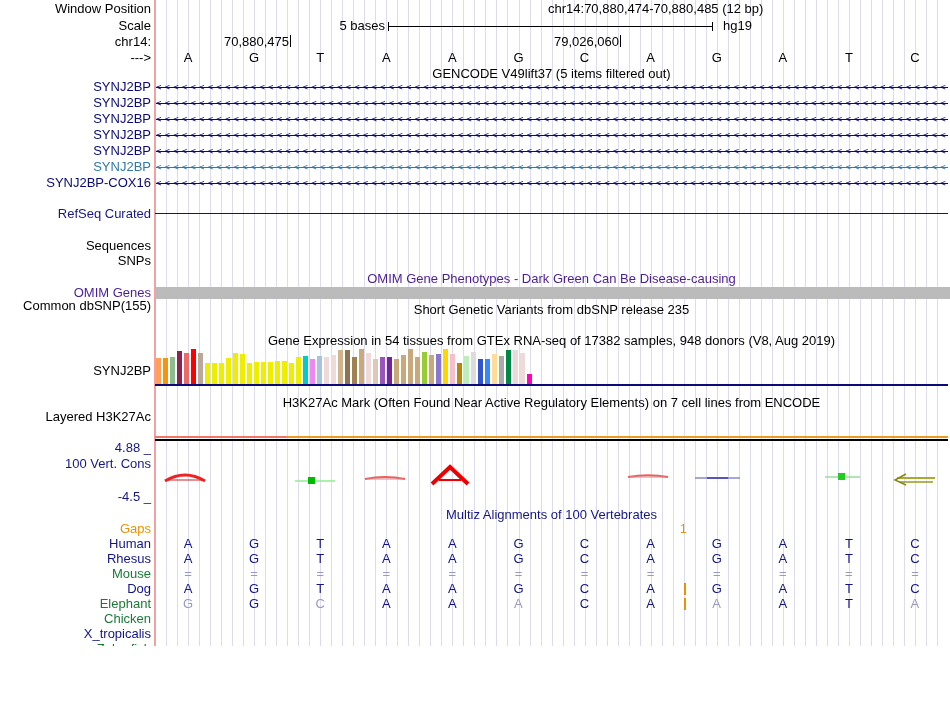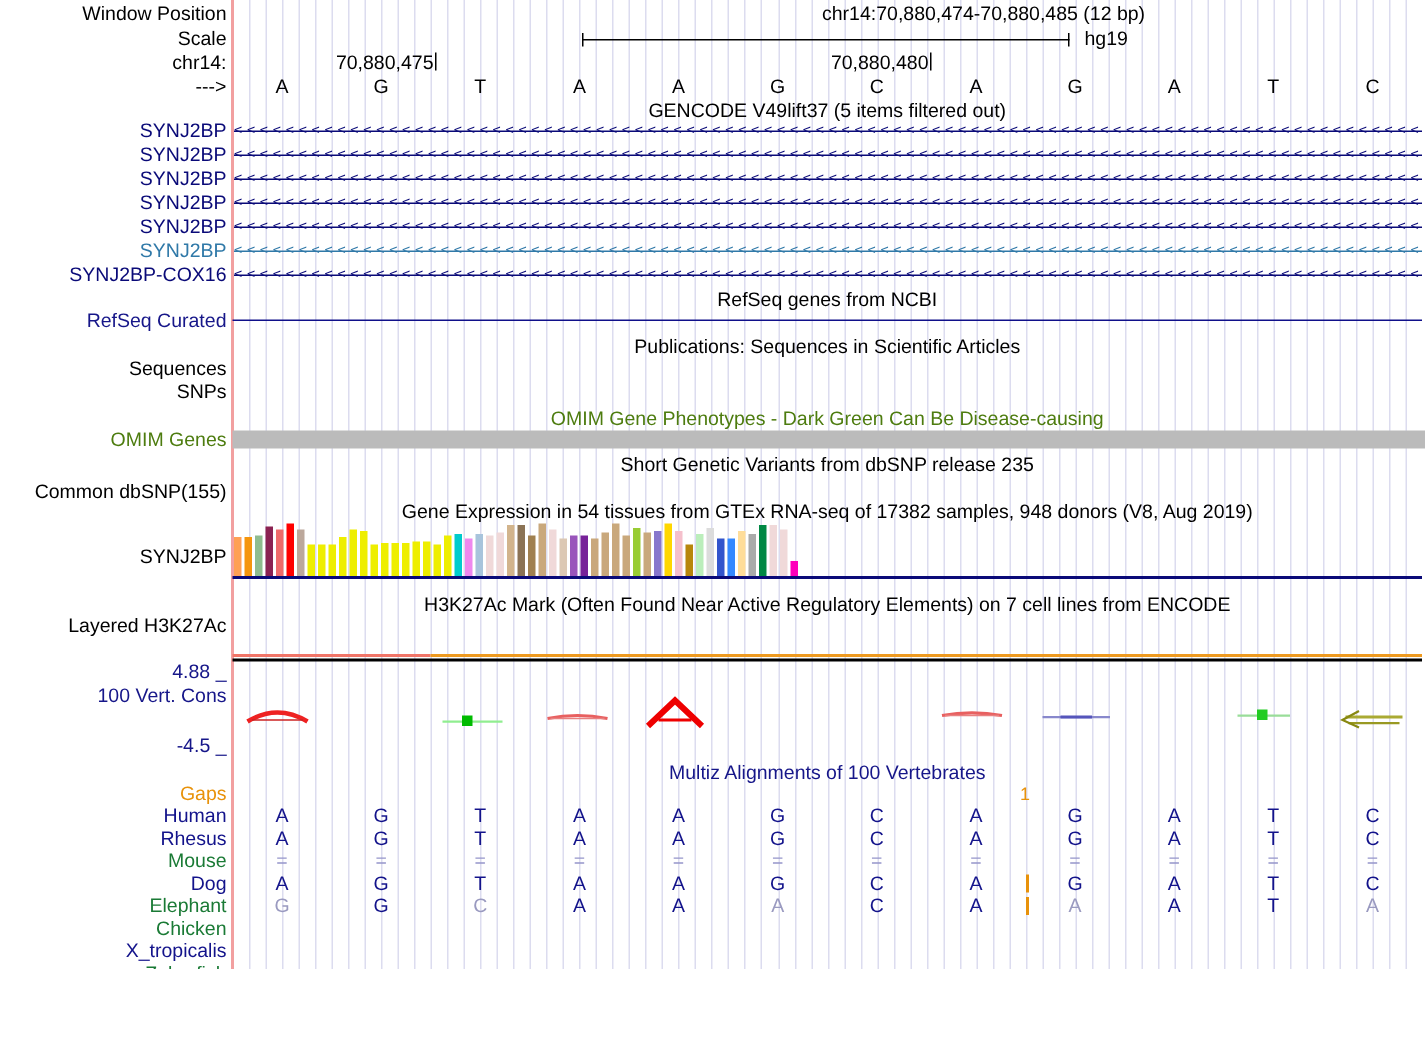--- a/index.html
+++ b/index.html
@@ -2,21 +2,21 @@
 <html><head>
 <meta charset="utf-8">
 <style>
   html,body{margin:0;padding:0;background:#fff;}
   body{width:950px;height:702px;overflow:hidden;font-family:"Liberation Sans",sans-serif;}
   #screen{position:relative;width:950px;height:646px;background:#fff;overflow:hidden;}
   .glabel{position:absolute;left:0;width:151px;text-align:right;font-size:13px;line-height:14px;color:#000;white-space:nowrap;}
   .ttitle{position:absolute;left:155px;width:793px;text-align:center;font-size:13px;line-height:14px;color:#000;white-space:nowrap;}
   .abs{position:absolute;}
   .blue{color:#161689;}
-  .green{color:#4d7c0f;}
+  .green{color:#4c1d95;}
   .orange{color:#E8920A;}
   .gridline{position:absolute;top:0;height:702px;width:1px;background:#DCDCEF;}
   .pinkborder{position:absolute;left:154px;top:0;width:2px;height:702px;background:#F2A0A0;}
   .base{position:absolute;width:18px;text-align:center;font-size:13px;line-height:14px;color:#000;}
   .generow{position:absolute;left:156px;width:792px;height:11px;overflow:hidden;}
   .geneline{position:absolute;left:0;top:5px;width:100%;height:1px;}
   .genearrows{position:absolute;left:0;top:0;width:100%;height:11px;font-family:"DejaVu Sans Mono",monospace;font-size:9px;line-height:11px;letter-spacing:3.2px;overflow:hidden;white-space:nowrap;}
   .hline{position:absolute;}
   .tick{position:absolute;width:1px;background:#000;}
   .coordtext{position:absolute;text-align:right;font-size:13px;line-height:14px;color:#000;white-space:nowrap;}
@@ -99,49 +99,48 @@
     <div class="gridline" style="left: 188px;"></div>
     <div class="gridline" style="left: 177px;"></div>
     <div class="gridline" style="left: 166px;"></div>
 
   <div class="pinkborder"></div>
 
   <div class="glabel" style="top:2px">Window Position</div>
   <div class="abs" style="left:548px;top:2px;font-size:13px;line-height:14px">chr14:70,880,474-70,880,485 (12 bp)</div>
 
   <div class="glabel" style="top:19px">Scale</div>
+  <div class="coordtext" style="left:155px;top:19px;width:230px">5 bases</div>
   <div class="hline" style="left:388px;top:26px;width:325px;height:1px;background:#000"></div>
   <div class="tick" style="left:388px;top:22px;height:9px"></div>
   <div class="tick" style="left:712px;top:22px;height:9px"></div>
   <div class="abs" style="left:723px;top:19px;font-size:13px;line-height:14px">hg19</div>
 
   <div class="glabel" style="top:35px">chr14:</div>
   <div class="coordtext" style="left:155px;top:35px;width:134px">70,880,475</div>
   <div class="tick" style="left:290px;top:35px;height:12px"></div>
-  <div class="coordtext" style="left:455px;top:35px;width:164px">70,880,480</div>
+  <div class="coordtext" style="left:455px;top:35px;width:164px">79,026,060</div>
   <div class="tick" style="left:620px;top:35px;height:12px"></div>
 
   <div class="glabel" style="top:51px">---&gt;</div>
 
   <div class="ttitle" style="top:67px">GENCODE V49lift37 (5 items filtered out)</div>
 
-  <div class="ttitle" style="top:193px">RefSeq genes from NCBI</div>
   <div class="glabel blue" style="top:207px">RefSeq Curated</div>
   <div class="hline" style="left:155px;top:213px;width:793px;height:1px;background:#10108A"></div>
 
-  <div class="ttitle" style="top:224px">Publications: Sequences in Scientific Articles</div>
   <div class="glabel" style="top:239px">Sequences</div>
   <div class="glabel" style="top:254px">SNPs</div>
 
   <div class="ttitle green" style="top:272px">OMIM Gene Phenotypes - Dark Green Can Be Disease-causing</div>
   <div class="glabel green" style="top:286px">OMIM Genes</div>
   <div class="hline" style="left:155px;top:287px;width:795px;height:12px;background:#BBBBBB"></div>
 
   <div class="ttitle" style="top:303px">Short Genetic Variants from dbSNP release 235</div>
-  <div class="glabel" style="top:321px">Common dbSNP(155)</div>
+  <div class="glabel" style="top:299px">Common dbSNP(155)</div>
 
   <div class="ttitle" style="top:334px">Gene Expression in 54 tissues from GTEx RNA-seq of 17382 samples, 948 donors (V8, Aug 2019)</div>
   <div class="glabel" style="top:364px">SYNJ2BP</div>
   <div class="gtexbars">
       <div class="gtexbar" style="height: 26px; background: rgb(255, 160, 84);"></div>
       <div class="gtexbar" style="height: 26px; background: rgb(245, 149, 12);"></div>
       <div class="gtexbar" style="height: 27px; background: rgb(143, 188, 143);"></div>
       <div class="gtexbar" style="height: 33px; background: rgb(139, 34, 82);"></div>
       <div class="gtexbar" style="height: 31px; background: rgb(238, 106, 106);"></div>
       <div class="gtexbar" style="height: 35px; background: rgb(255, 0, 0);"></div>

